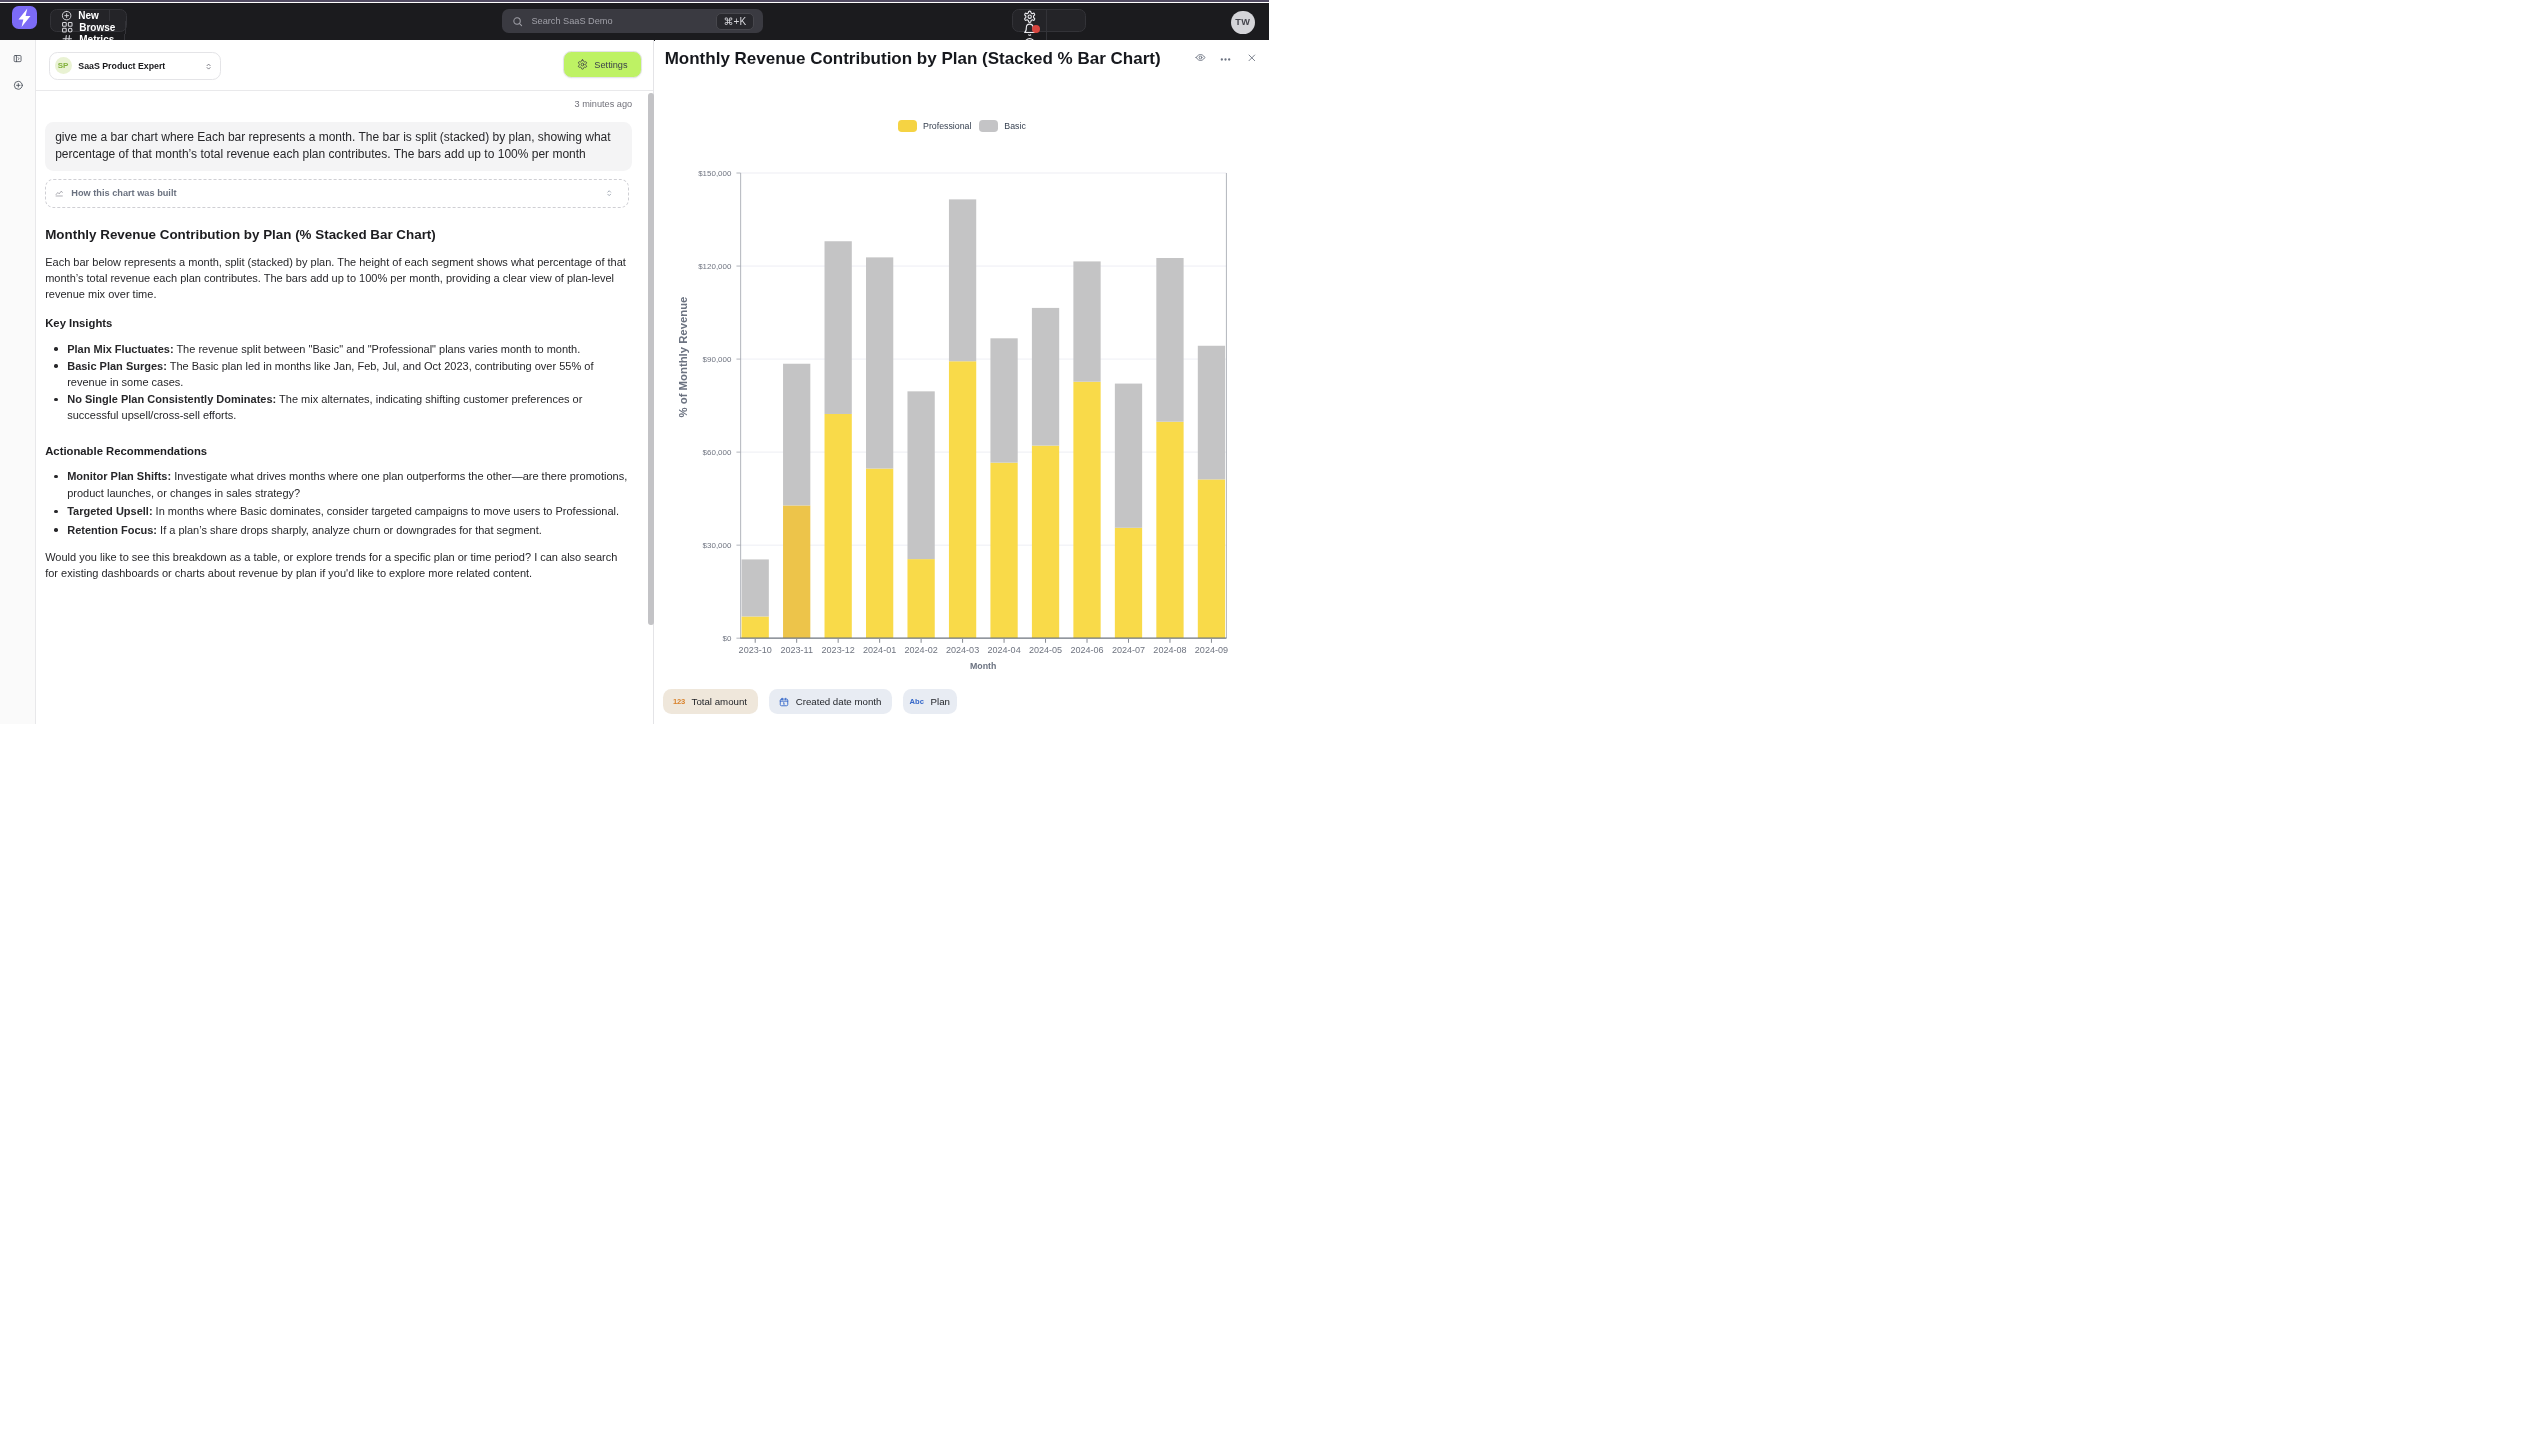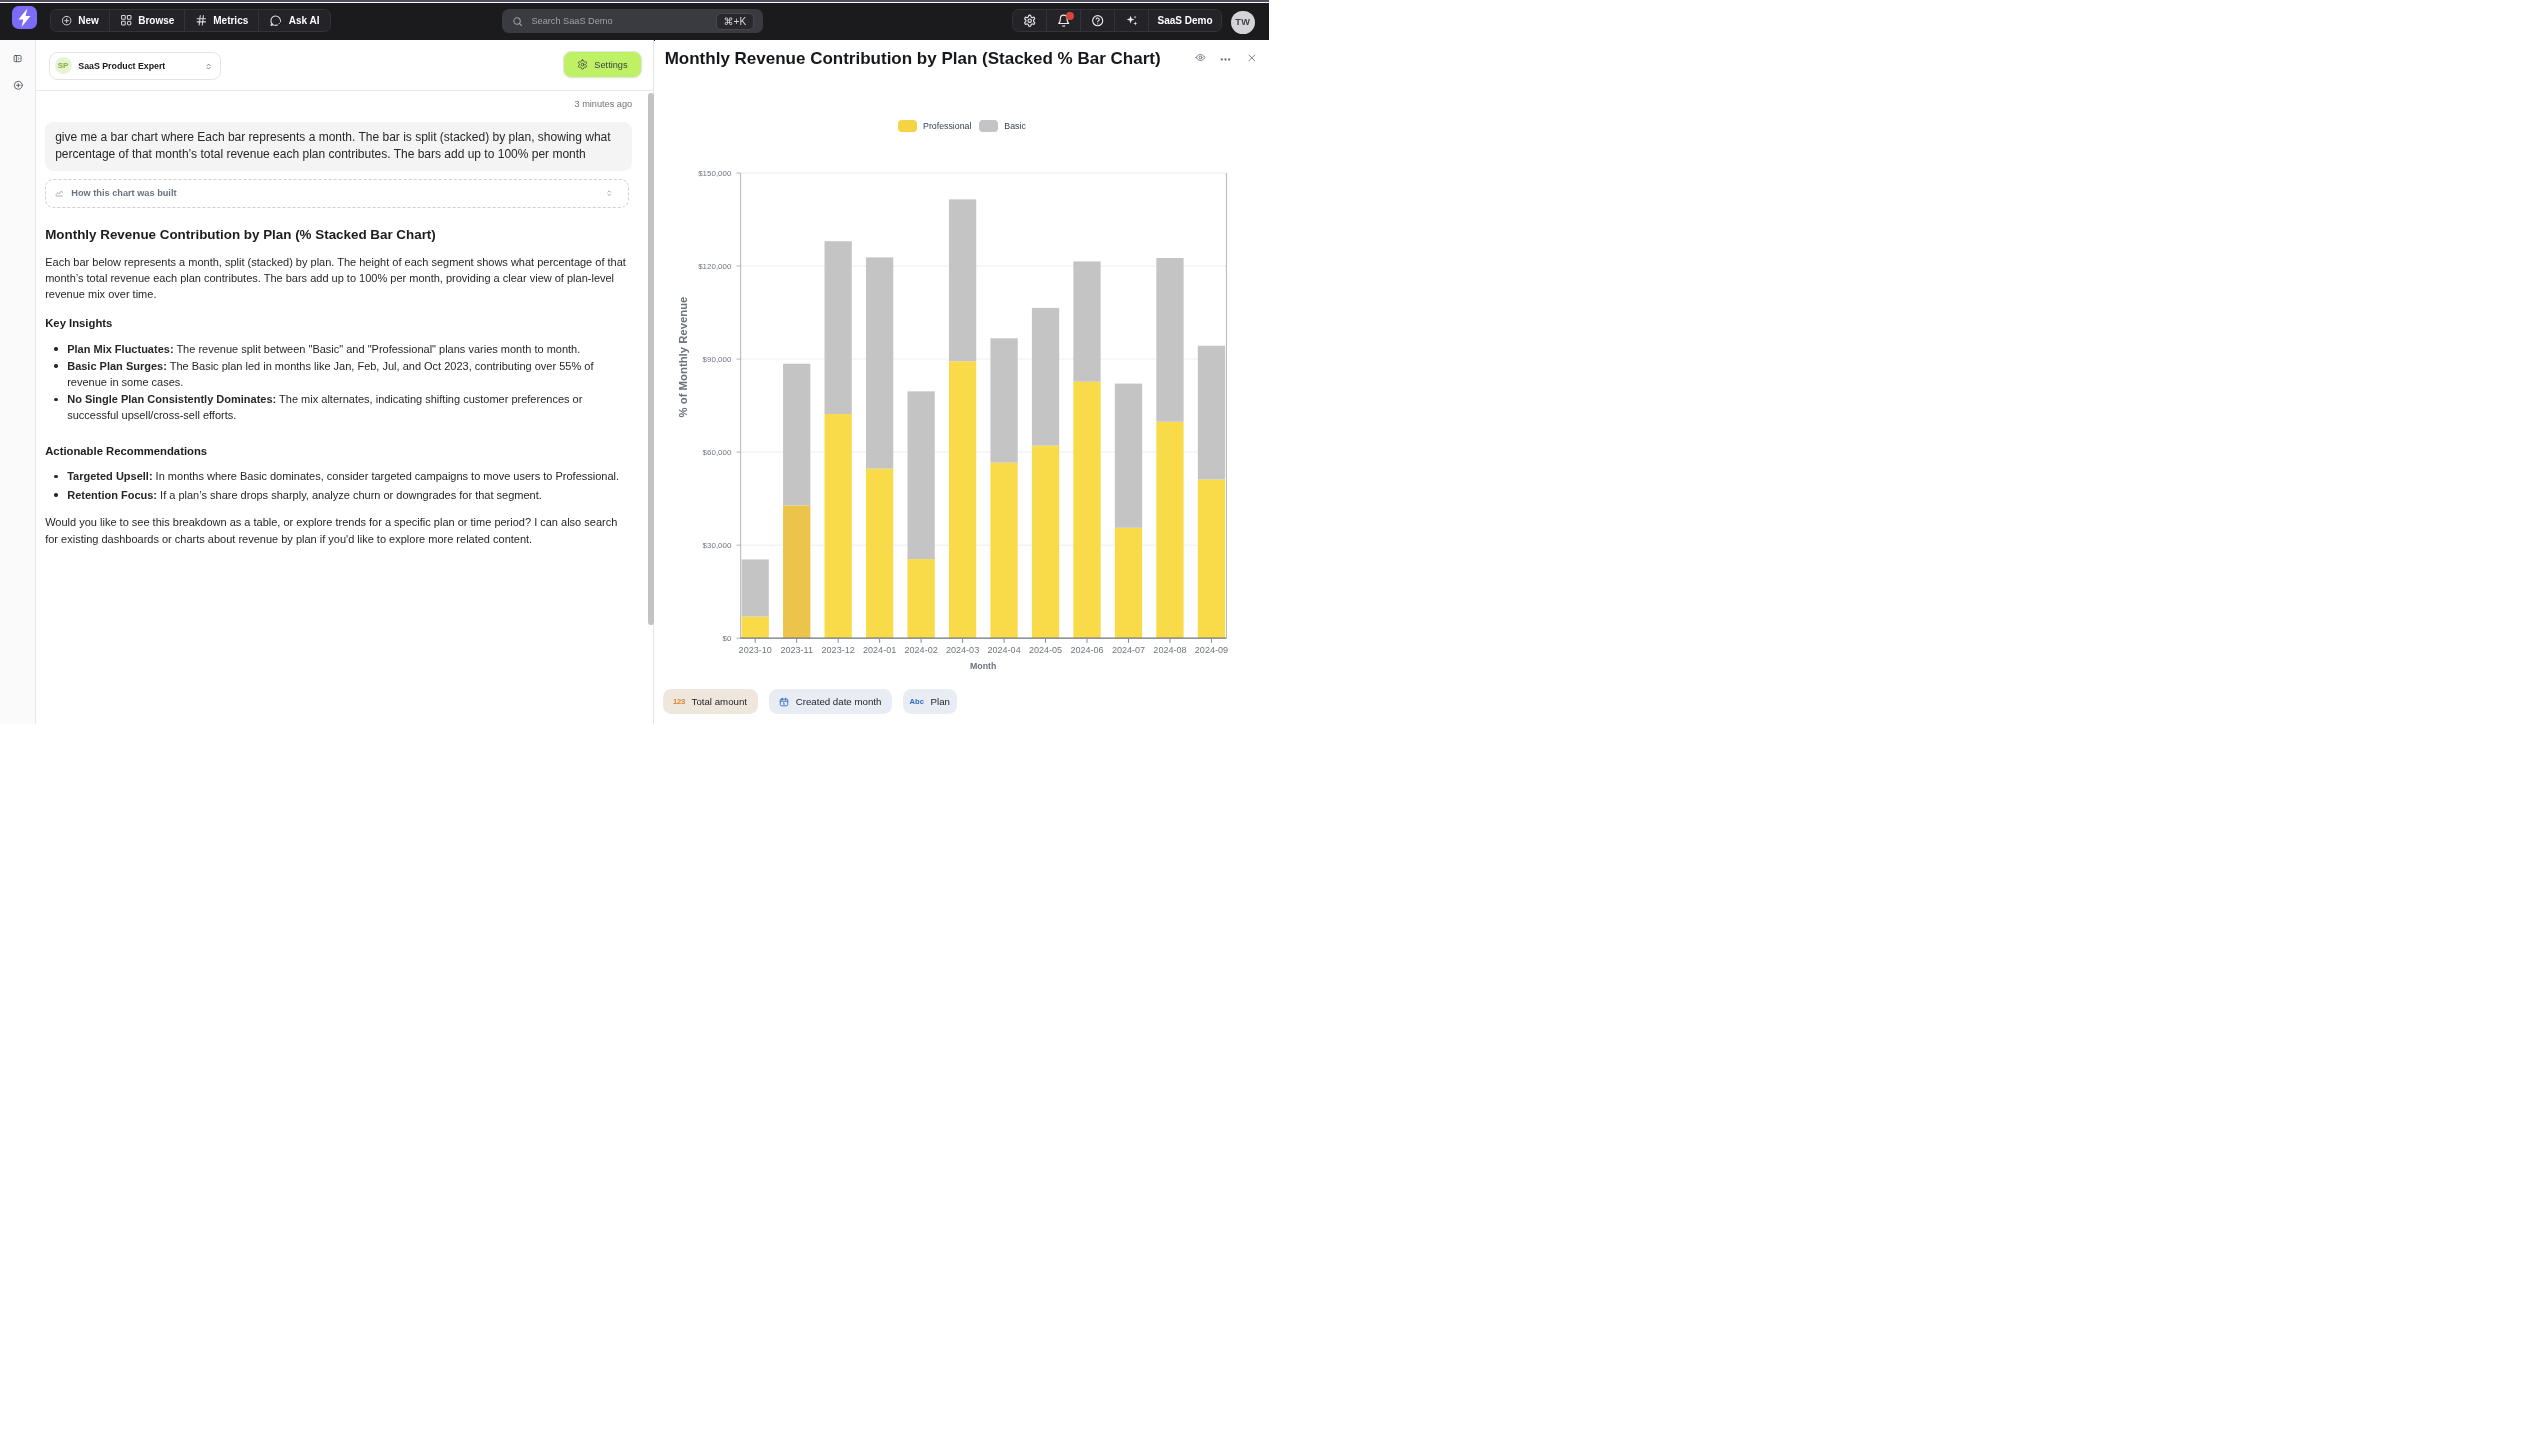--- a/index.html
+++ b/index.html
@@ -2,21 +2,21 @@
 <html style="font-size:13.4px"><head>
 <meta charset="utf-8">
 <style>
 * { margin:0; padding:0; box-sizing:border-box; }
 html,body { width:1269px; height:725px; overflow:hidden; background:#fff;
   font-family:"Liberation Sans", sans-serif; -webkit-font-smoothing:antialiased; }
 
 #strip { position:absolute; left:0; top:0; width:1269px; height:2.1px; background:#524c63; }
 #nav { position:absolute; left:0; top:2.5px; width:1269px; height:38px; background:#1b1b1e; }
 #logo { position:absolute; left:12px; top:5.9px; width:25px; height:23.5px; border-radius:6.7px; background:#7c6bf7; }
-.navgroup { position:absolute; top:6.3px; height:23px; background:#242428; border:0.8px solid #333338; border-radius:6.7px; display:flex; align-items:stretch; }
+.navgroup { position:absolute; top:6.3px; height:23px; background:#242428; border:0.8px solid #333338; border-radius:6.7px; display:flex; align-items:stretch;flex-direction:column; }
 .navitem { display:flex; align-items:center; justify-content:center; gap:5.9px; color:#fff; font-size:10px; font-weight:600; border-right:0.8px solid #333338; }
 .navitem:last-child { border-right:none; }
 .navitem svg { display:block; }
 #search { position:absolute; left:502px; top:6.7px; width:261px; height:24px; background:#3a3a41; border-radius:6.7px; display:flex; align-items:center; }
 #search .ph { color:#a0a0a8; font-size:9.2px; margin-left:8.4px; }
 #kbd { position:absolute; right:9.2px; top:3.8px; height:17px; border-radius:5px; background:#28282d; border:0.8px solid #47474d; color:#d6d6db; font-size:10px; line-height:15px; padding:0 6.7px; }
 #avatar { position:absolute; left:1231px; top:8px; width:23.5px; height:23.5px; border-radius:50%; background:#d4d4d8; color:#44444c; font-size:9.2px; font-weight:700; display:flex; align-items:center; justify-content:center; letter-spacing:0.3px; }
 
 #sidebar { position:absolute; left:0; top:40px; width:36px; height:684px; background:#fafafa; border-right:0.8px solid #e8e8ea; }
 
@@ -188,20 +188,21 @@
       <h3>Monthly Revenue Contribution by Plan (% Stacked Bar Chart)</h3>
       <p>Each bar below represents a month, split (stacked) by plan. The height of each segment shows what percentage of that month’s total revenue each plan contributes. The bars add up to 100% per month, providing a clear view of plan-level revenue mix over time.</p>
       <h4 style="margin-top:12.4px">Key Insights</h4>
       <ul>
         <li><b>Plan Mix Fluctuates:</b> The revenue split between "Basic" and "Professional" plans varies month to month.</li>
         <li><b>Basic Plan Surges:</b> The Basic plan led in months like Jan, Feb, Jul, and Oct 2023, contributing over 55% of revenue in some cases.</li>
         <li><b>No Single Plan Consistently Dominates:</b> The mix alternates, indicating shifting customer preferences or successful upsell/cross-sell efforts.</li>
       </ul>
       <h4 style="margin-top:19px">Actionable Recommendations</h4>
       <ul class="r">
+        <li><b>Monitor Plan Shifts:</b> Investigate what drives months where one plan outperforms the other—are there promotions, product launches, or changes in sales strategy?</li>
         <li><b>Targeted Upsell:</b> In months where Basic dominates, consider targeted campaigns to move users to Professional.</li>
         <li><b>Retention Focus:</b> If a plan’s share drops sharply, analyze churn or downgrades for that segment.</li>
       </ul>
       <p style="margin-top:11px">Would you like to see this breakdown as a table, or explore trends for a specific plan or time period? I can also search for existing dashboards or charts about revenue by plan if you'd like to explore more related content.</p>
     </div>
   </div>
   <div id="sbar"></div>
 </div>
 <div id="panel">
   <svg class="picon" style="left:540px;" width="11" height="11" viewBox="0 0 24 24" fill="none" stroke="#6b7280" stroke-width="2" stroke-linecap="round" stroke-linejoin="round">

